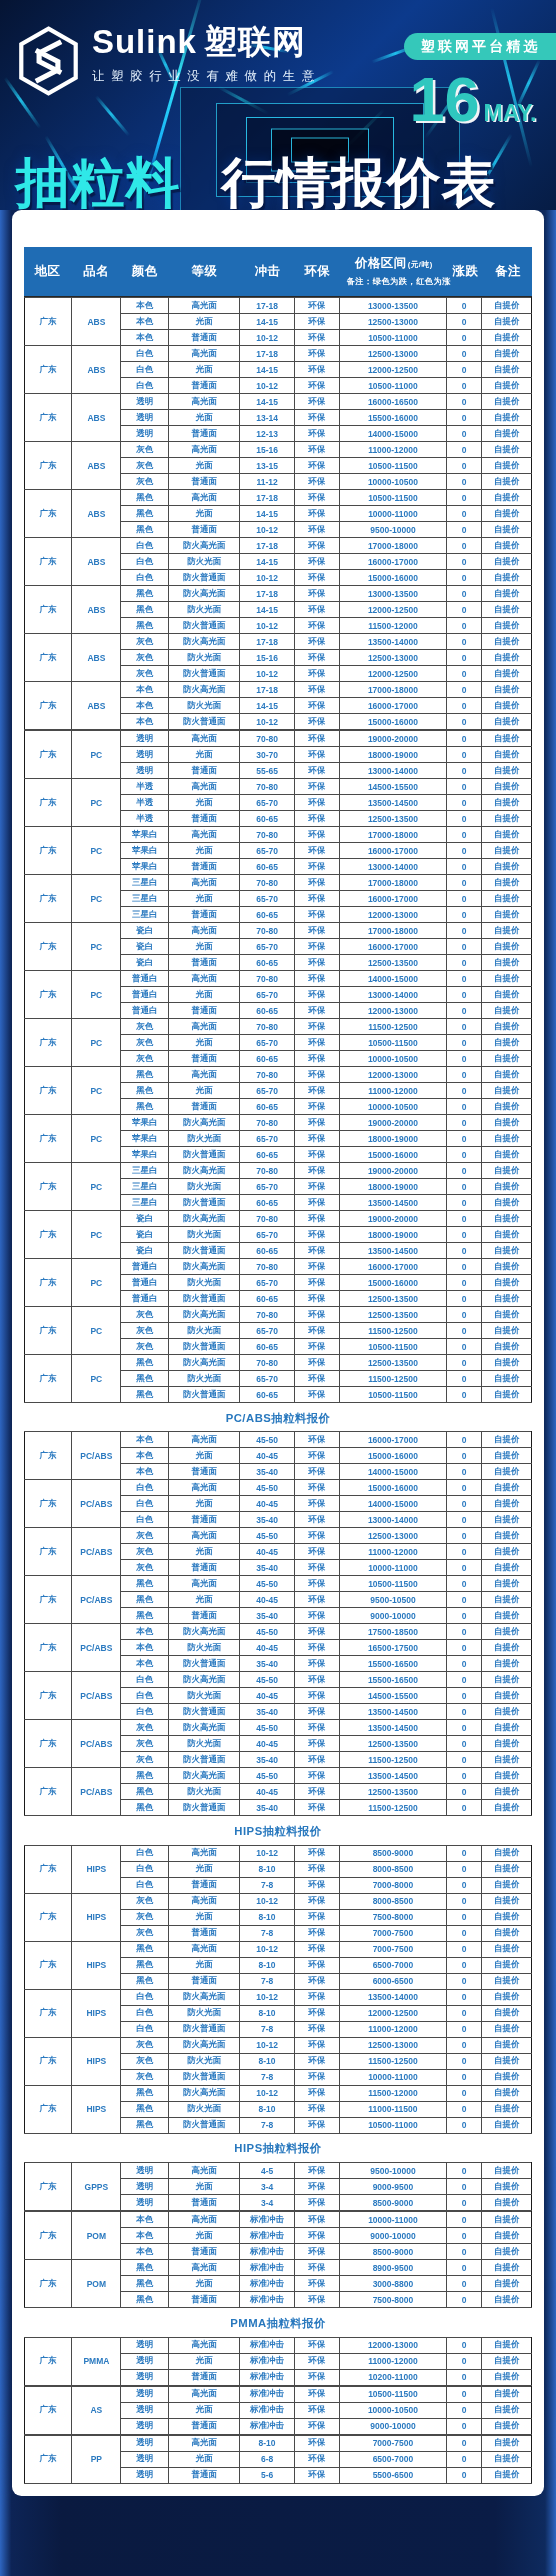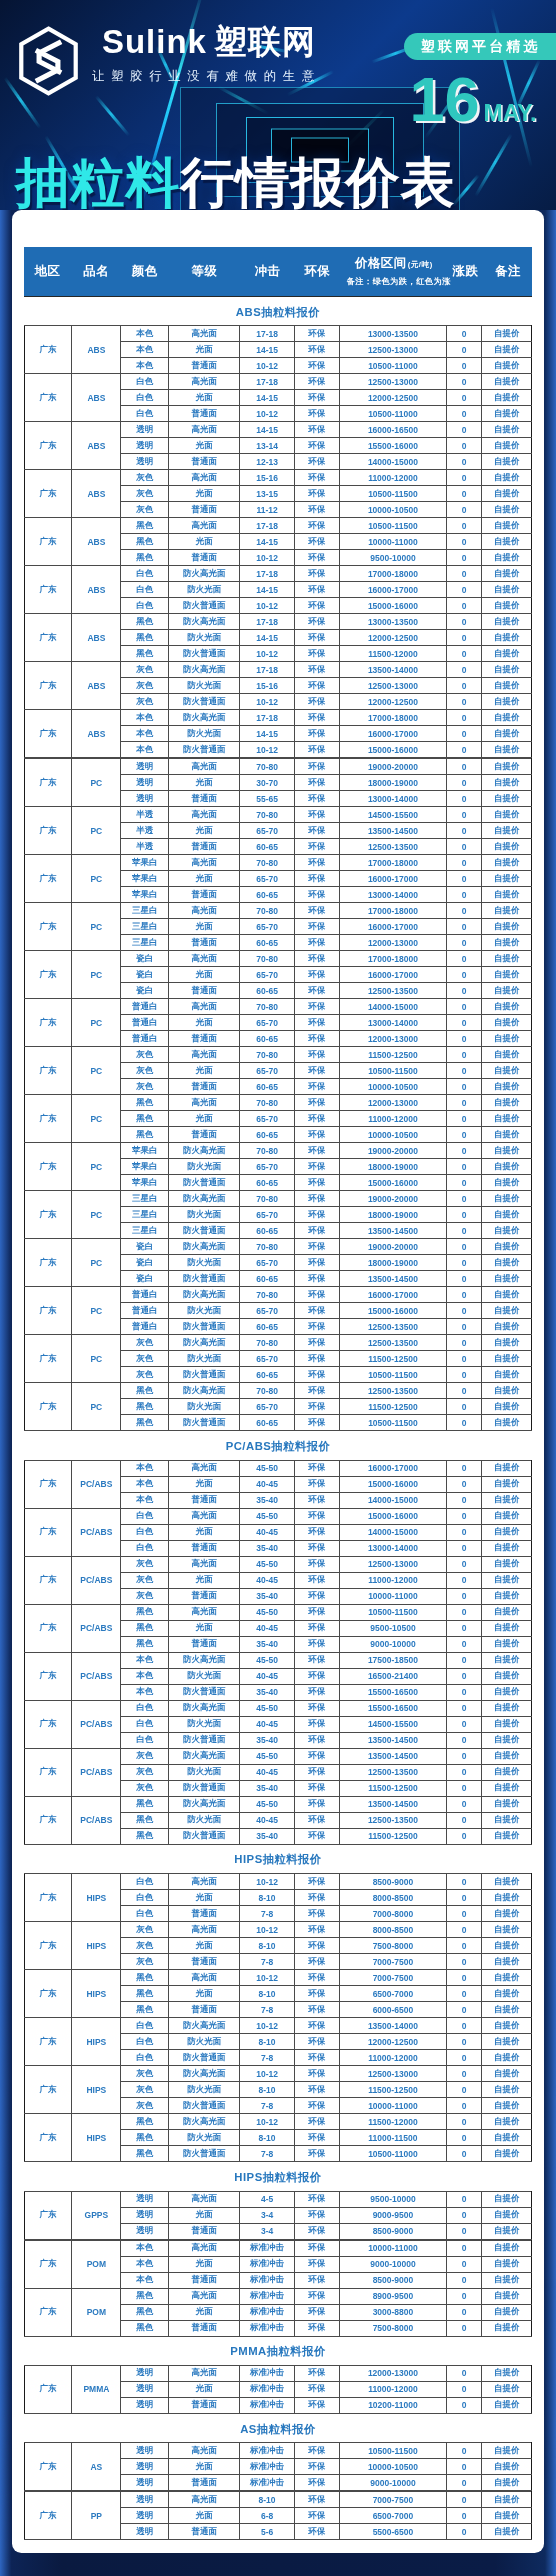--- a/index.html
+++ b/index.html
@@ -32,34 +32,34 @@
   .tunnel{position:absolute;left:175px;top:77px;width:289px;height:133px;}
   .tunnel div{position:absolute;left:50%;top:55%;transform:translate(-50%,-50%);
               border:1px solid rgba(47,214,255,.85);background:rgba(4,12,34,.35);}
   .tunnel div:nth-child(1){width:278px;height:124px;border-color:rgba(47,214,255,.55);}
   .tunnel div:nth-child(2){width:206px;height:92px;border-color:rgba(47,214,255,.7);}
   .tunnel div:nth-child(3){width:146px;height:64px;}
   .tunnel div:nth-child(4){width:96px;height:41px;background:rgba(3,8,24,.8);}
   .tunnel div:nth-child(5){width:56px;height:23px;background:rgba(2,5,16,.95);}
   .logo-row{position:absolute;left:17.5px;top:25px;display:flex;gap:13.4px;align-items:flex-start;z-index:4;}
   .logo-mark{flex:none;}
-  .brand-line{color:#fff;font-size:33px;font-weight:700;letter-spacing:1px;line-height:1.05;white-space:nowrap;margin-left:10px;}
+  .brand-line{color:#fff;font-size:33px;font-weight:700;letter-spacing:1px;line-height:1.05;white-space:nowrap;}
   .brand-cn{margin-left:7.2px;}
   .tagline{color:#e8f4ff;font-size:12.4px;letter-spacing:6.7px;margin-top:8.2px;white-space:nowrap;}
   .badge{position:absolute;right:0;top:33px;z-index:5;background:#35c8ba;color:#fff;
          font-size:14px;font-weight:700;letter-spacing:3.1px;padding:4.6px 15.5px 4.6px 16.5px;
          border-radius:14px 0 0 14px;white-space:nowrap;}
   .date-block{position:absolute;right:19.6px;top:68px;z-index:4;white-space:nowrap;}
   .date-day{font-size:63px;font-weight:700;color:#2fc7bf;text-shadow:2.6px 1.5px 0 rgba(255,255,255,.95);line-height:1;}
   .date-month{font-size:23px;font-weight:700;color:#2fc7bf;text-shadow:1.5px 1px 0 rgba(255,255,255,.95);margin-left:4.1px;}
   .main-title{position:absolute;left:15.5px;bottom:1px;margin:0;z-index:6;white-space:nowrap;
               font-size:54px;font-weight:800;letter-spacing:1px;line-height:1;
               text-shadow:2.1px 2.6px 1px rgba(5,20,60,.75),0 0 11.3px rgba(0,60,160,.6);}
   .main-title .hl{color:#2fe8e8;}
-  .main-title .rest{color:#ffffff;}
+  .main-title .rest{color:#ffffff;margin-left:41px;}
   
   .card{position:relative;z-index:2;background:#fff;border-radius:9.3px;margin:0 12.4px;
         padding:37px 11.3px 12.4px;flex:none;}
   .thead-bar{position:relative;display:grid;
              grid-template-columns:9.4% 9.7% 9.4% 14.1% 10.7% 8.9% 21.2% 6.9% 9.9%;
              align-items:center;background:#1f6cb4;border-bottom:1.5px solid #262626;
              height:49px;color:#fff;font-weight:700;font-size:12.4px;}
   .thead-bar .th{text-align:center;letter-spacing:0.5px;}
   .thead-bar .price{align-self:center;padding-bottom:15.5px;}
   .price-line .unit{font-size:7.7px;font-weight:700;margin-left:1px;}
@@ -142,21 +142,20 @@
         <span class="price-line">
           <span>价格区间</span><span class="unit">(元/吨)</span>
         </span>
       </div>
       <div class="th">涨跌</div>
       <div class="th">备注</div>
       <div class="price-note">备注：绿色为跌，红色为涨</div>
     </div>
 
     <div id="sections">
-        <h2 class="section-title">ABS抽粒料报价</h2>
         <table class="quote-table">
           <colgroup>
             <col style="width: 9.4%;">
             <col style="width: 9.7%;">
             <col style="width: 9.4%;">
             <col style="width: 14.1%;">
             <col style="width: 10.7%;">
             <col style="width: 8.9%;">
             <col style="width: 21.2%;">
             <col style="width: 6.9%;">
@@ -1036,21 +1035,21 @@
               <td>环保</td>
               <td>17500-18500</td>
               <td>0</td>
               <td>自提价</td>
             </tr>
             <tr>
               <td>本色</td>
               <td>防火光面</td>
               <td>40-45</td>
               <td>环保</td>
-              <td>16500-21400</td>
+              <td>16500-17500</td>
               <td>0</td>
               <td>自提价</td>
             </tr>
             <tr>
               <td>本色</td>
               <td>防火普通面</td>
               <td>35-40</td>
               <td>环保</td>
               <td>15500-16500</td>
               <td>0</td>
@@ -1509,21 +1508,20 @@
               <td>透明</td>
               <td>普通面</td>
               <td>标准冲击</td>
               <td>环保</td>
               <td>10200-11000</td>
               <td>0</td>
               <td>自提价</td>
             </tr>
           </tbody>
         </table>
-        <h2 class="section-title">AS抽粒料报价</h2>
         <table class="quote-table">
           <colgroup>
             <col style="width: 9.4%;">
             <col style="width: 9.7%;">
             <col style="width: 9.4%;">
             <col style="width: 14.1%;">
             <col style="width: 10.7%;">
             <col style="width: 8.9%;">
             <col style="width: 21.2%;">
             <col style="width: 6.9%;">

